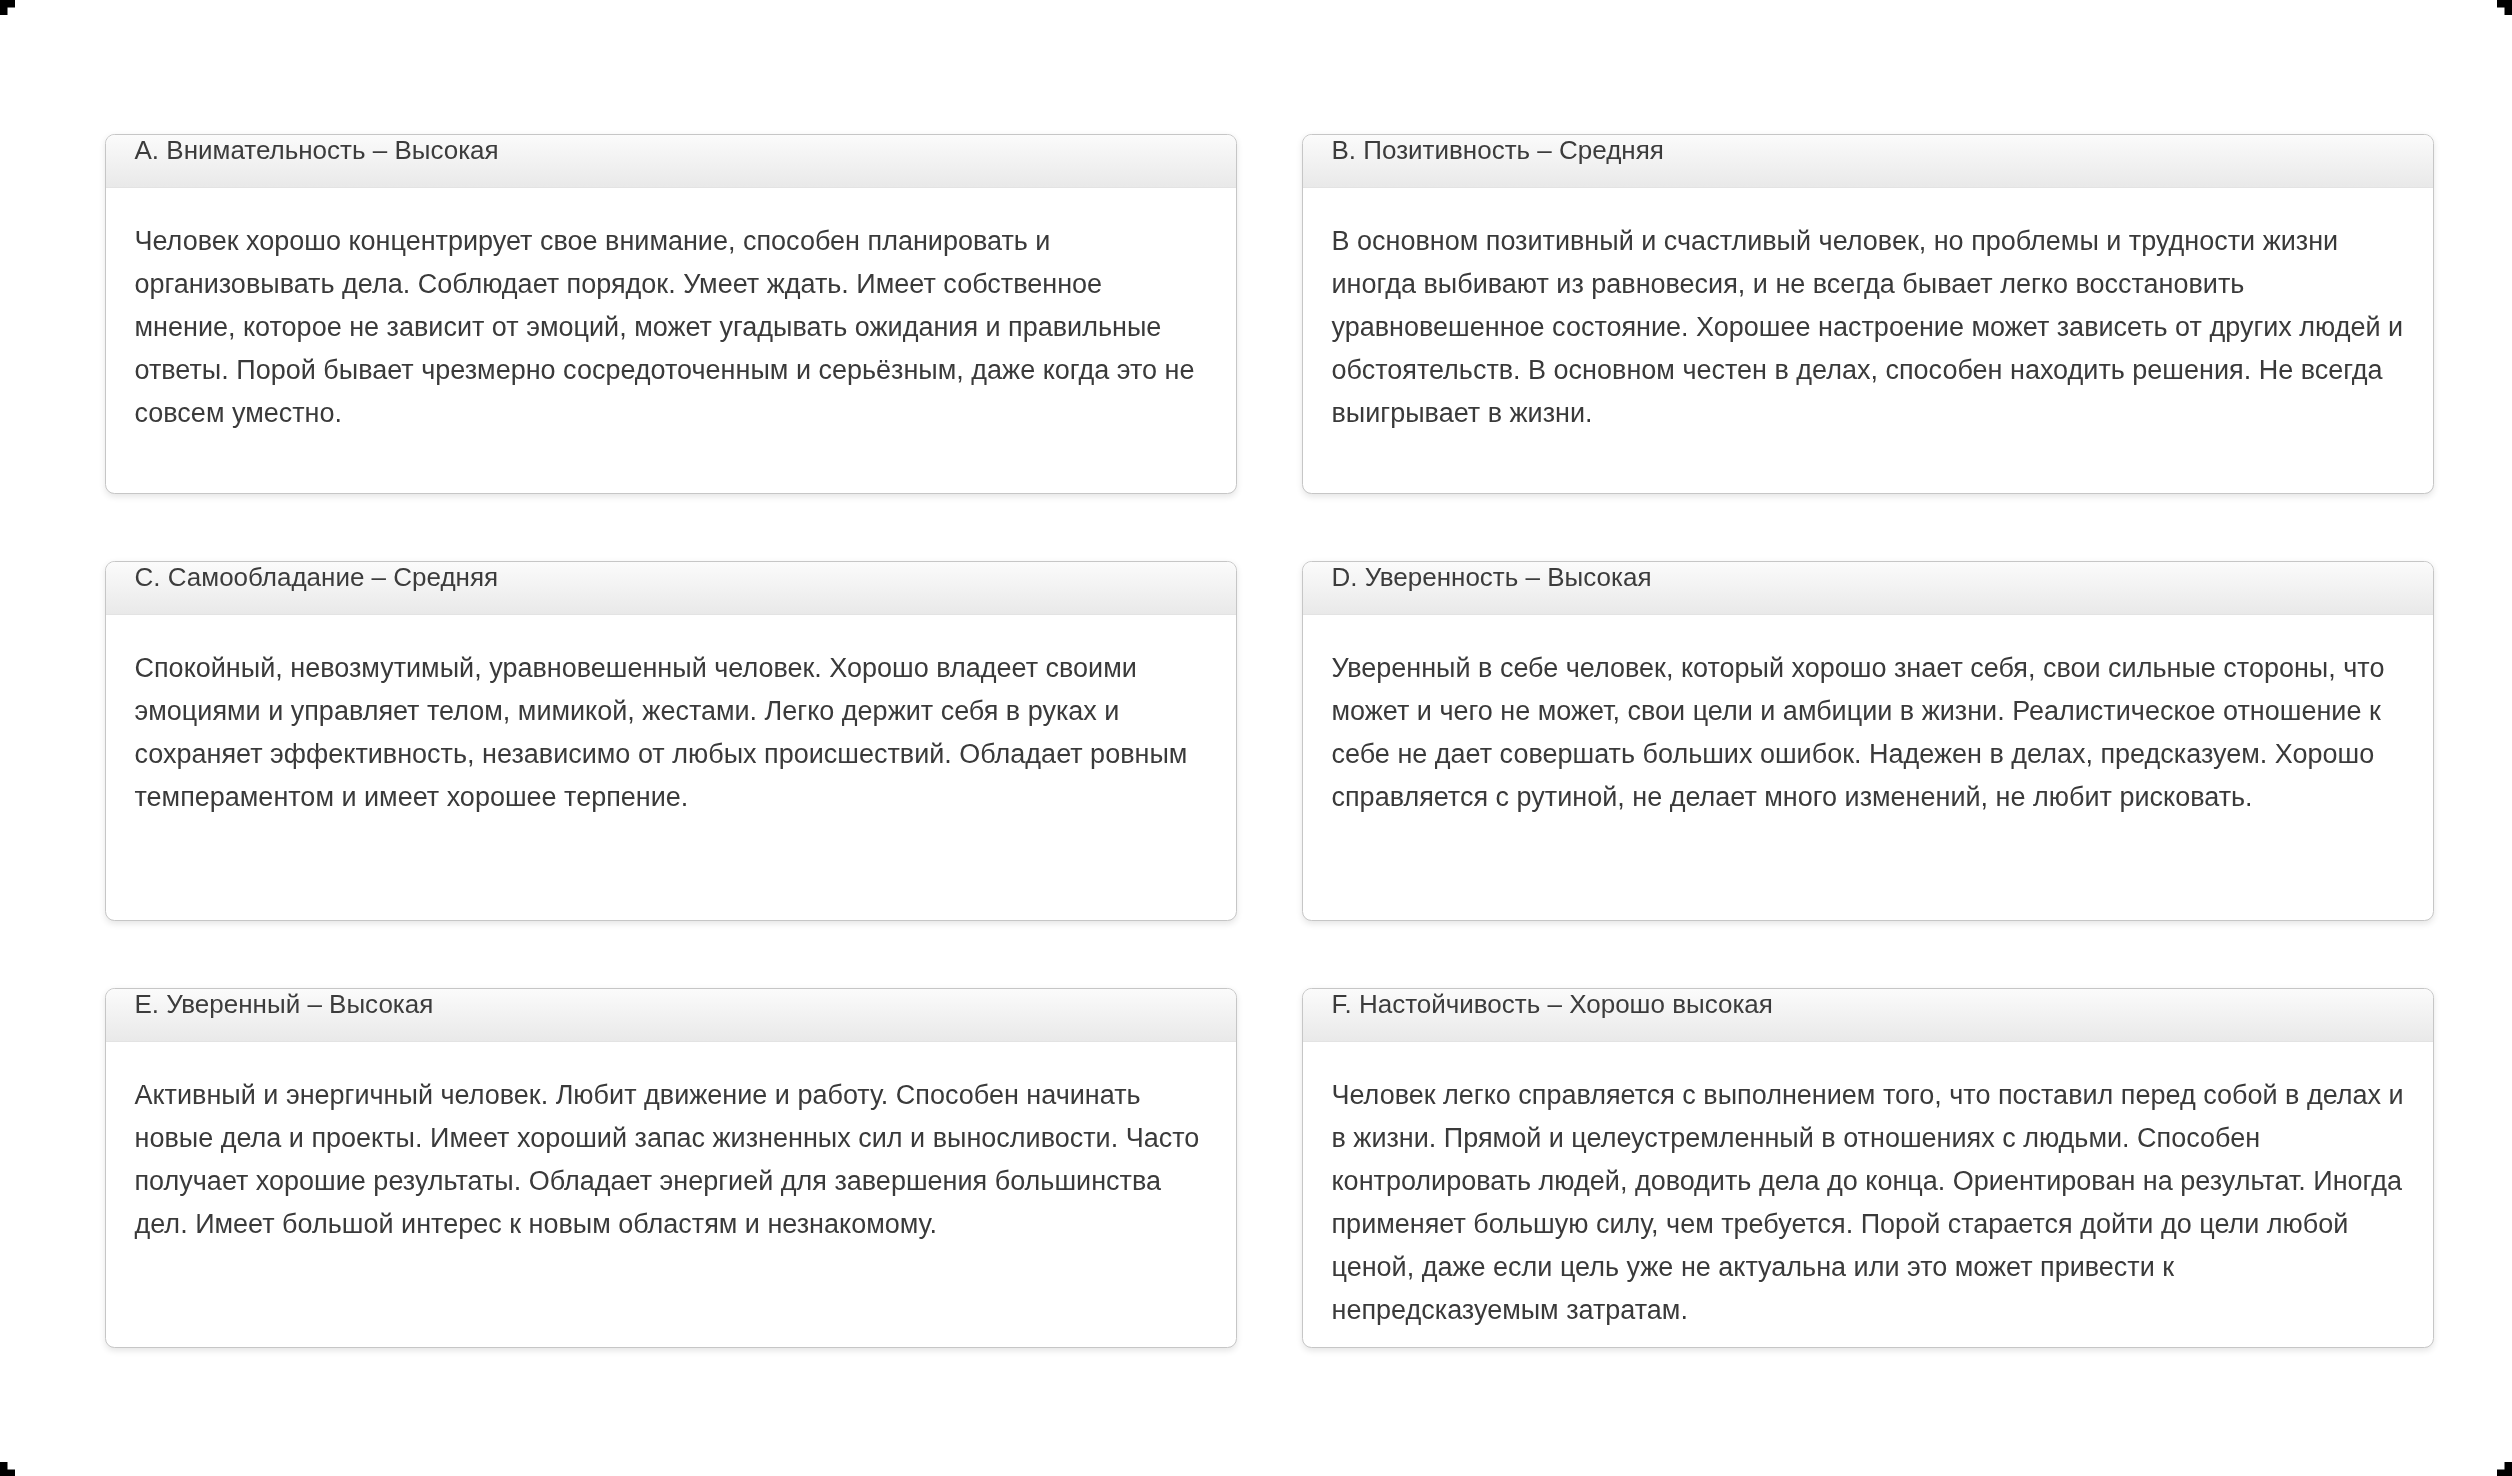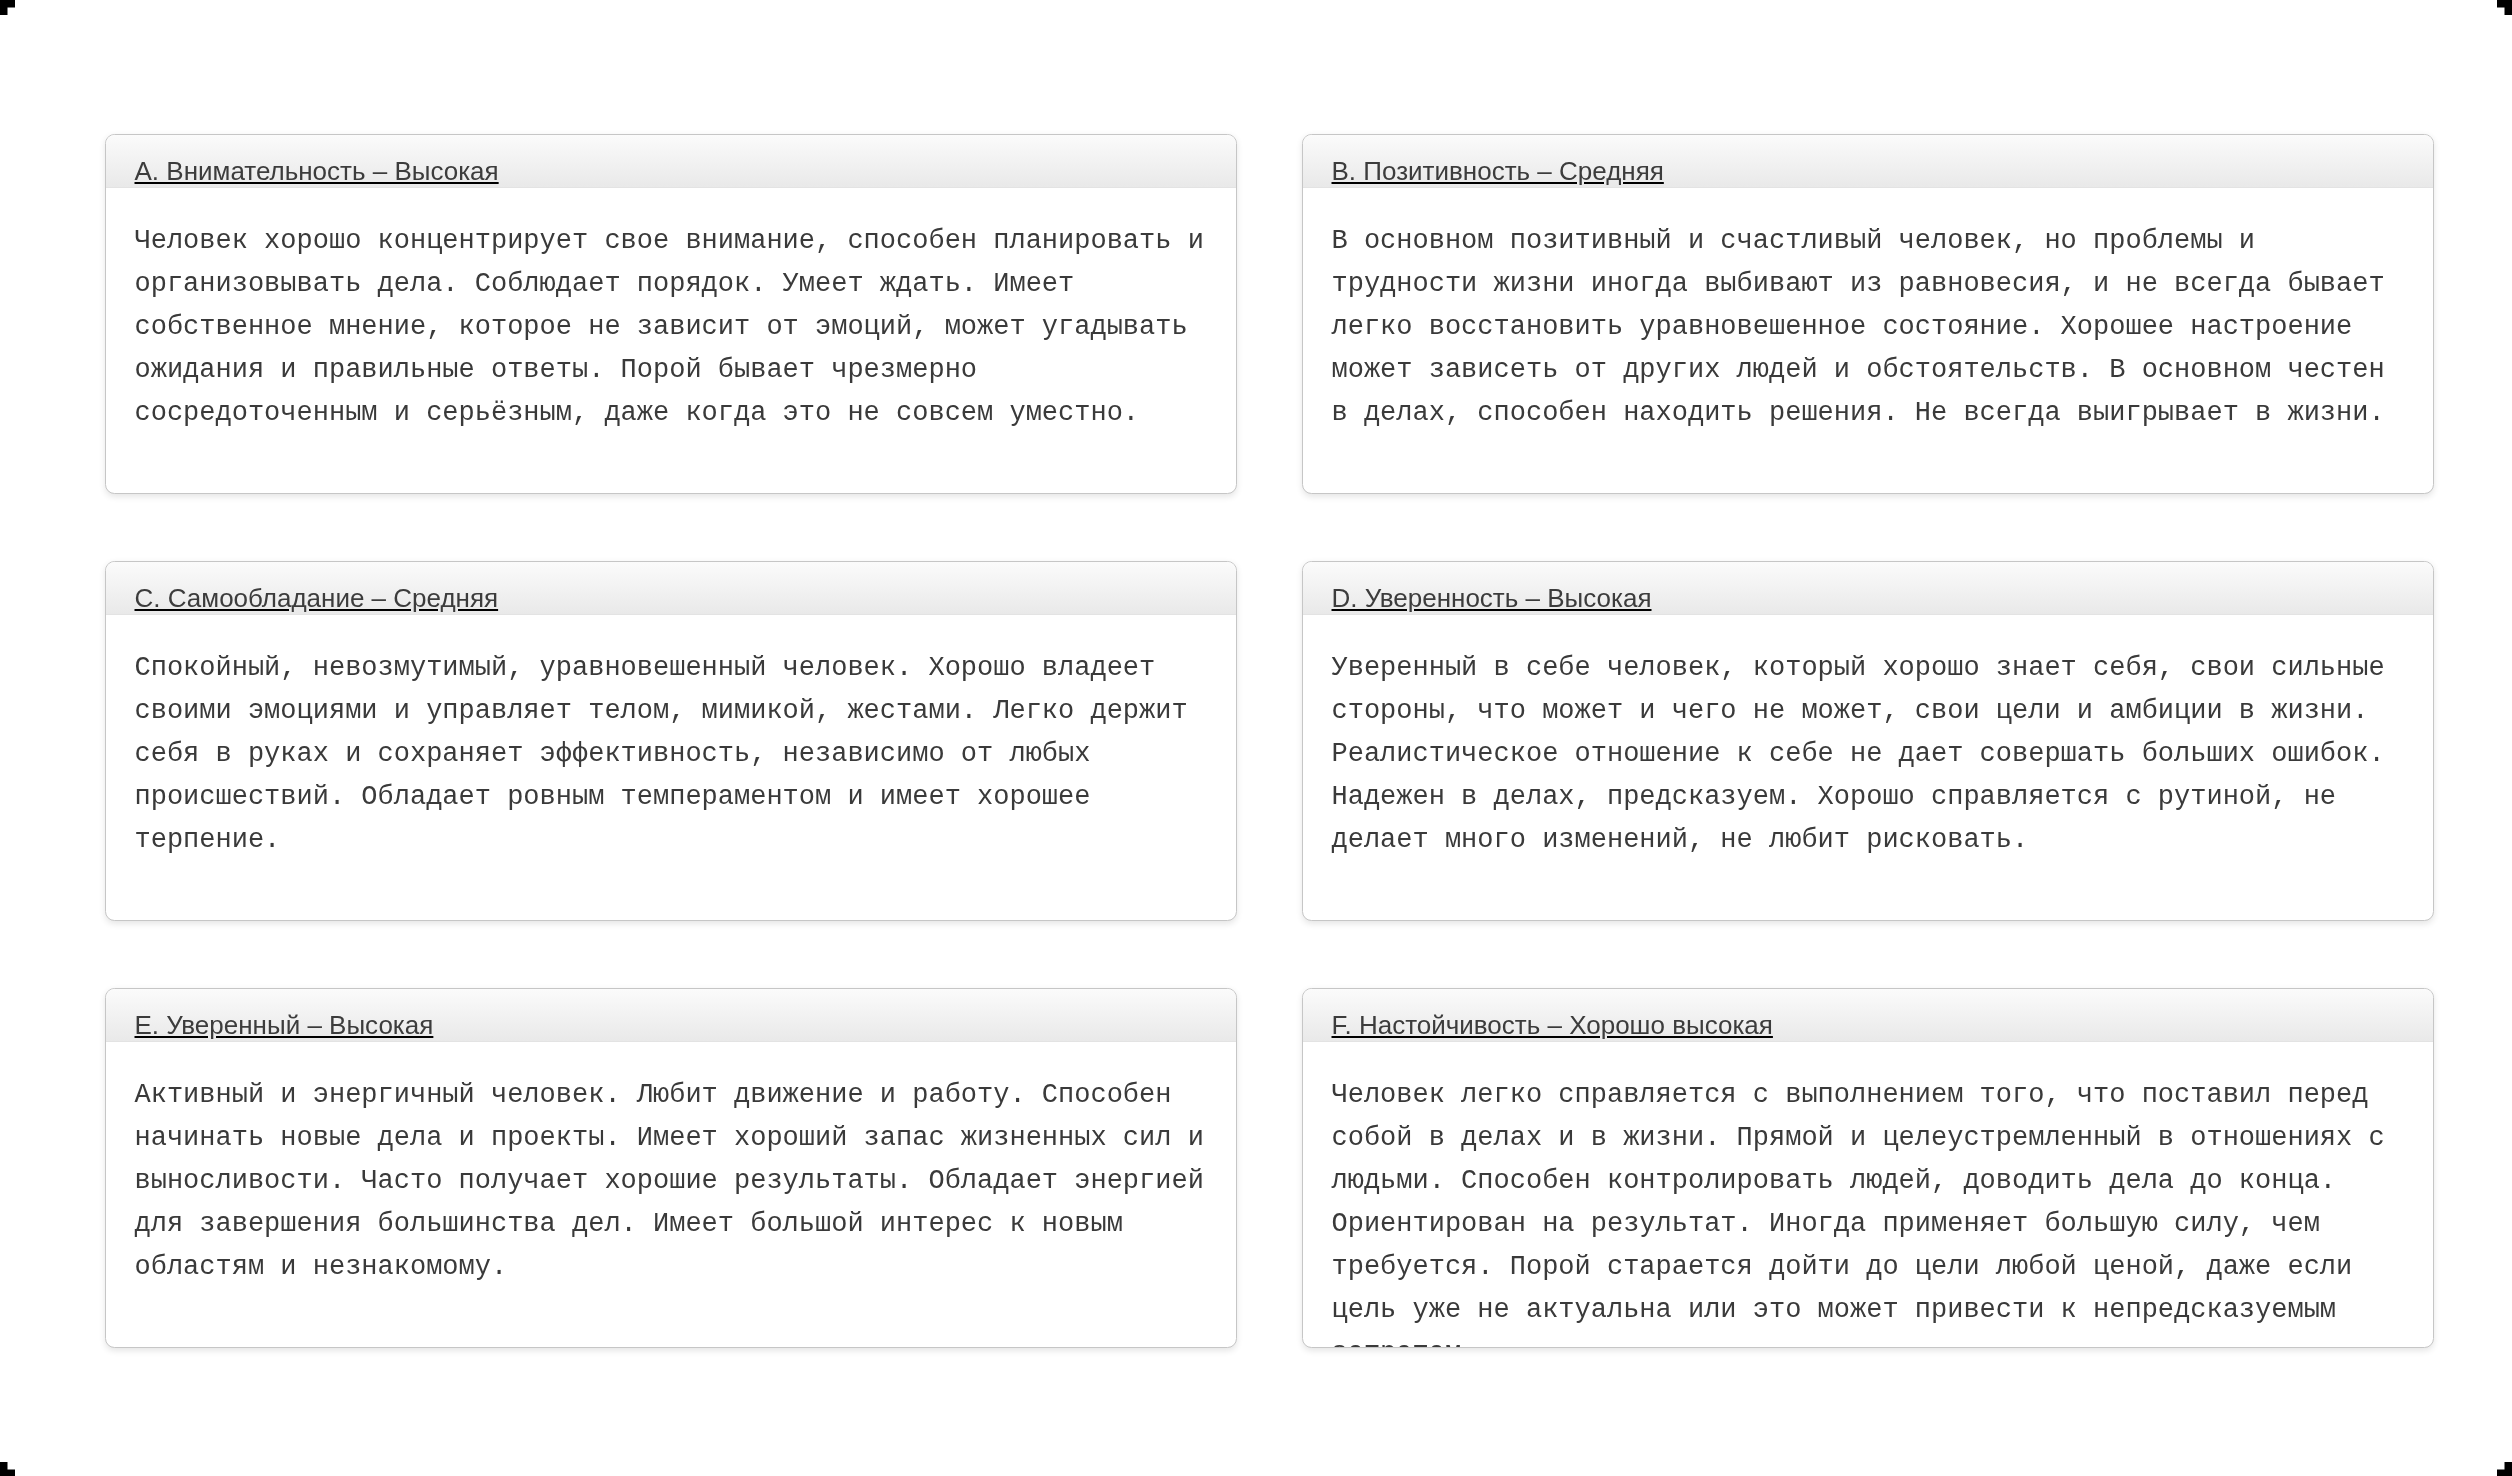--- a/index.html
+++ b/index.html
@@ -51,44 +51,42 @@
     border-radius: 9.5px;
     box-shadow: 0 2.9px 6.7px rgba(0,0,0,0.10);
     overflow: hidden;
   }
 
   .card-header {
     box-sizing: border-box;
     height: 53px;
     padding: 0 28.5px;
     display: flex;
-    align-items: flex-end;
+    align-items: flex-start;
     background: linear-gradient(#fbfbfb, #e9e9e9);
     border-bottom: 1.9px solid #e3e3e3;
     border-radius: 7.6px 7.6px 0 0;
-    text-decoration: underline;
   }
 
   .card-title {
     font-size: 26px;
     color: #3c3c3c;
     white-space: nowrap;
   }
 
   .card-body {
     padding: 32px 28.5px 0 28.5px;
   }
 
   .card-text {
     margin: 0;
     max-width: 1077px;
     font-size: 27px;
     line-height: 43px;
     color: #3a3a3a;
-    font-family: Liberation Mono, monospace;
   }
 </style>
 </head>
 <body>
 
 <div class="corner-mark tl"></div>
 <div class="corner-mark tr"></div>
 <div class="corner-mark bl"></div>
 <div class="corner-mark br"></div>
 

